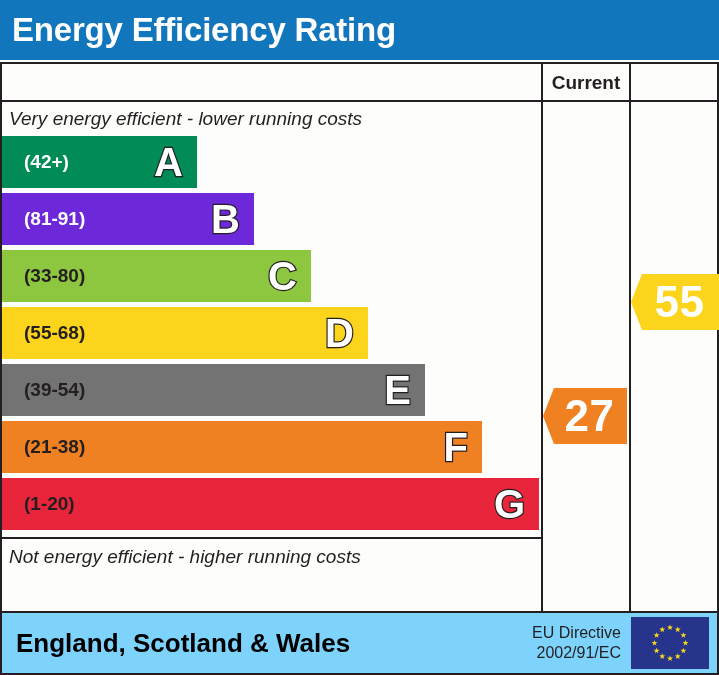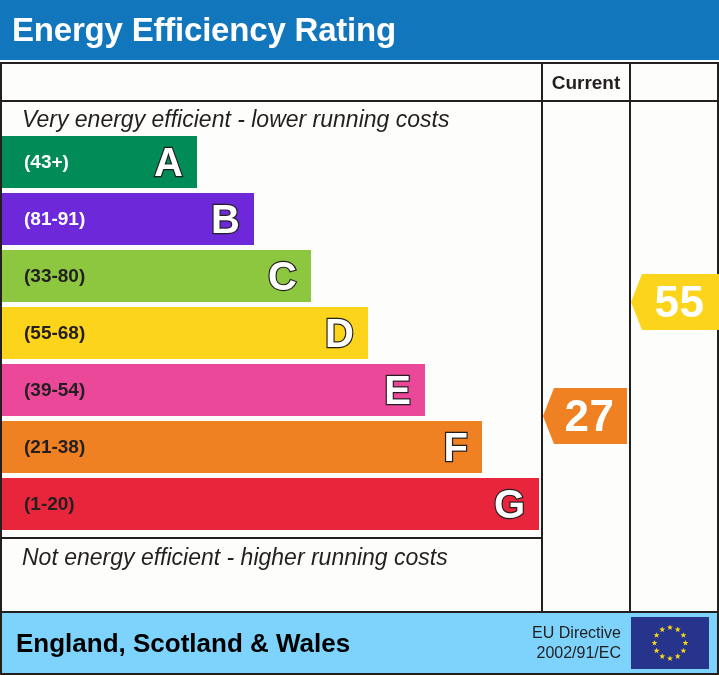--- a/index.html
+++ b/index.html
@@ -91,22 +91,22 @@
   .th.potential { left: 629px; width: 88px; }
 
   
   .caption {
     position: absolute;
     left: 0;
     width: 537px;
     height: 34px;
     line-height: 34px;
     box-sizing: border-box;
-    padding-left: 20px;
-    font-size: 23px;
+    padding-left: 7px;
+    font-size: 19px;
     font-style: italic;
     color: #231f20;
     white-space: nowrap;
   }
   .caption.top    { top: 38px; }
   .caption.bottom { top: 473px; border-top: 2px solid #231f20; line-height: 36px; }
 
   
   .bottom-rule {
     position: absolute;
@@ -233,36 +233,36 @@
     <div class="thead"></div>
     <div class="col-rule current"></div>
     <div class="col-rule potential"></div>
 
     <div class="th current">Current</div>
 
     <div class="caption top">Very energy efficient - lower running costs</div>
 
     <div class="bands" id="band-bars">
         <div class="band" style="top: 0px; width: 195px; background: rgb(0, 139, 87);">
-          <span class="band-range" style="color: rgb(255, 255, 255);">(43+)</span>
+          <span class="band-range" style="color: rgb(255, 255, 255);">(42+)</span>
           <span class="band-letter">A</span>
         </div>
         <div class="band" style="top: 57px; width: 252px; background: #6d28d9;">
           <span class="band-range" style="color: rgb(255, 255, 255);">(81-91)</span>
           <span class="band-letter">B</span>
         </div>
         <div class="band" style="top: 114px; width: 309px; background: rgb(141, 198, 63);">
           <span class="band-range" style="color: rgb(35, 31, 32);">(33-80)</span>
           <span class="band-letter">C</span>
         </div>
         <div class="band" style="top: 171px; width: 366px; background: rgb(251, 212, 27);">
           <span class="band-range" style="color: rgb(35, 31, 32);">(55-68)</span>
           <span class="band-letter">D</span>
         </div>
-        <div class="band" style="top: 228px; width: 423px; background: #ec4899;">
+        <div class="band" style="top: 228px; width: 423px; background: #737373;">
           <span class="band-range" style="color: rgb(35, 31, 32);">(39-54)</span>
           <span class="band-letter">E</span>
         </div>
         <div class="band" style="top: 285px; width: 480px; background: rgb(239, 129, 35);">
           <span class="band-range" style="color: rgb(35, 31, 32);">(21-38)</span>
           <span class="band-letter">F</span>
         </div>
         <div class="band" style="top: 342px; width: 537px; background: rgb(233, 37, 59);">
           <span class="band-range" style="color: rgb(35, 31, 32);">(1-20)</span>
           <span class="band-letter">G</span>

